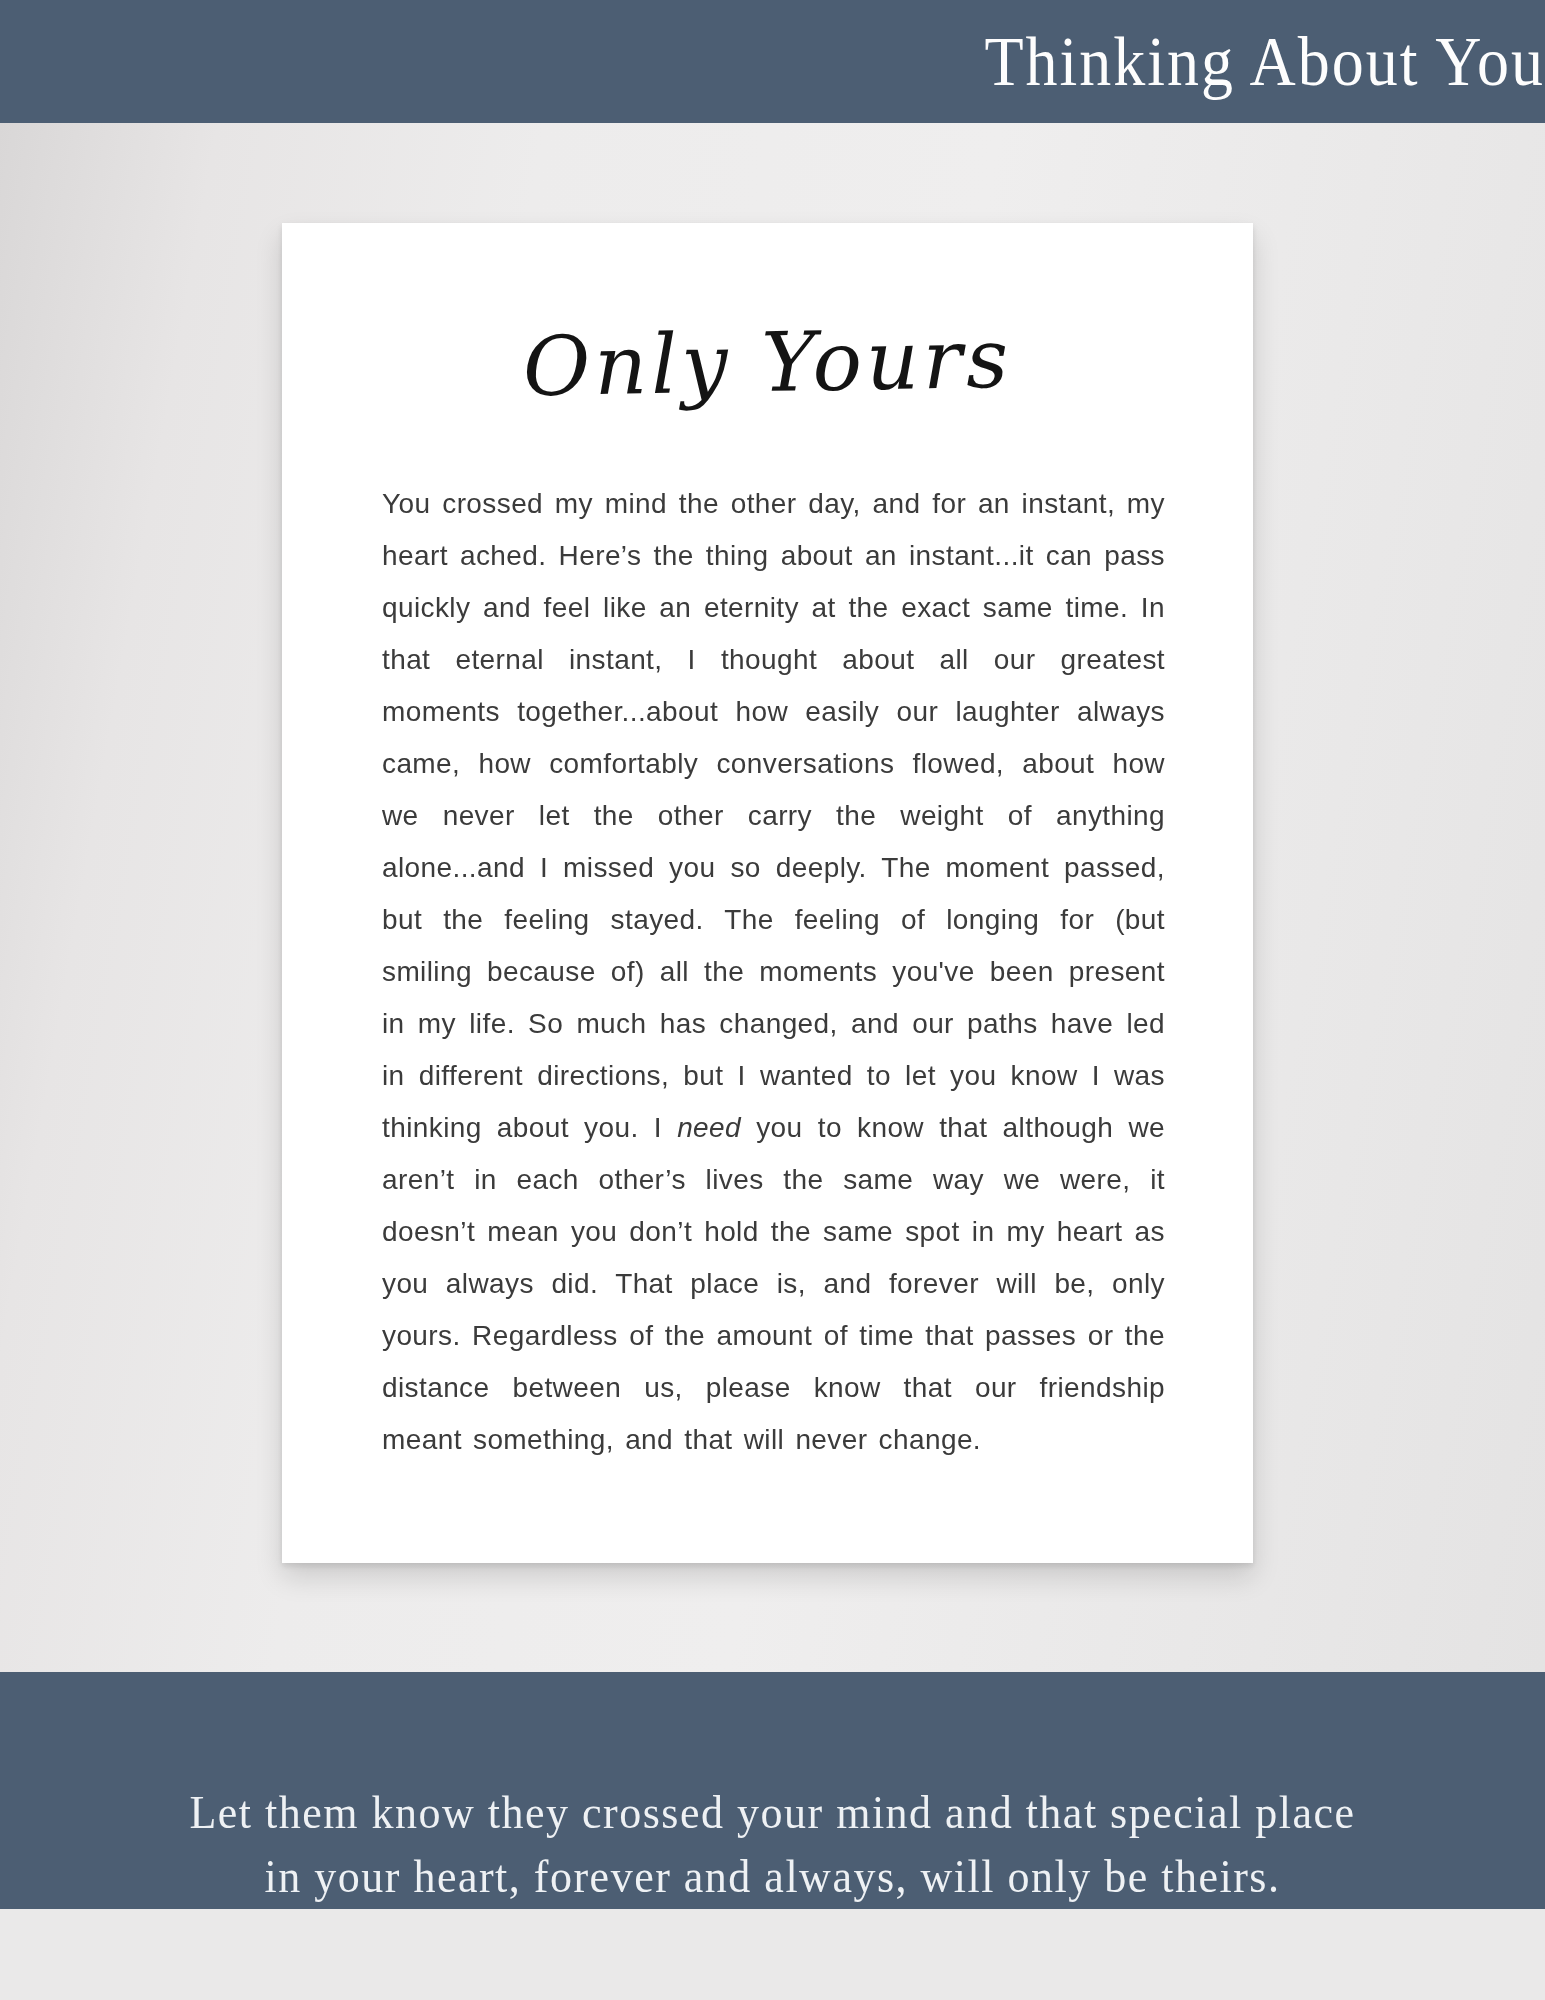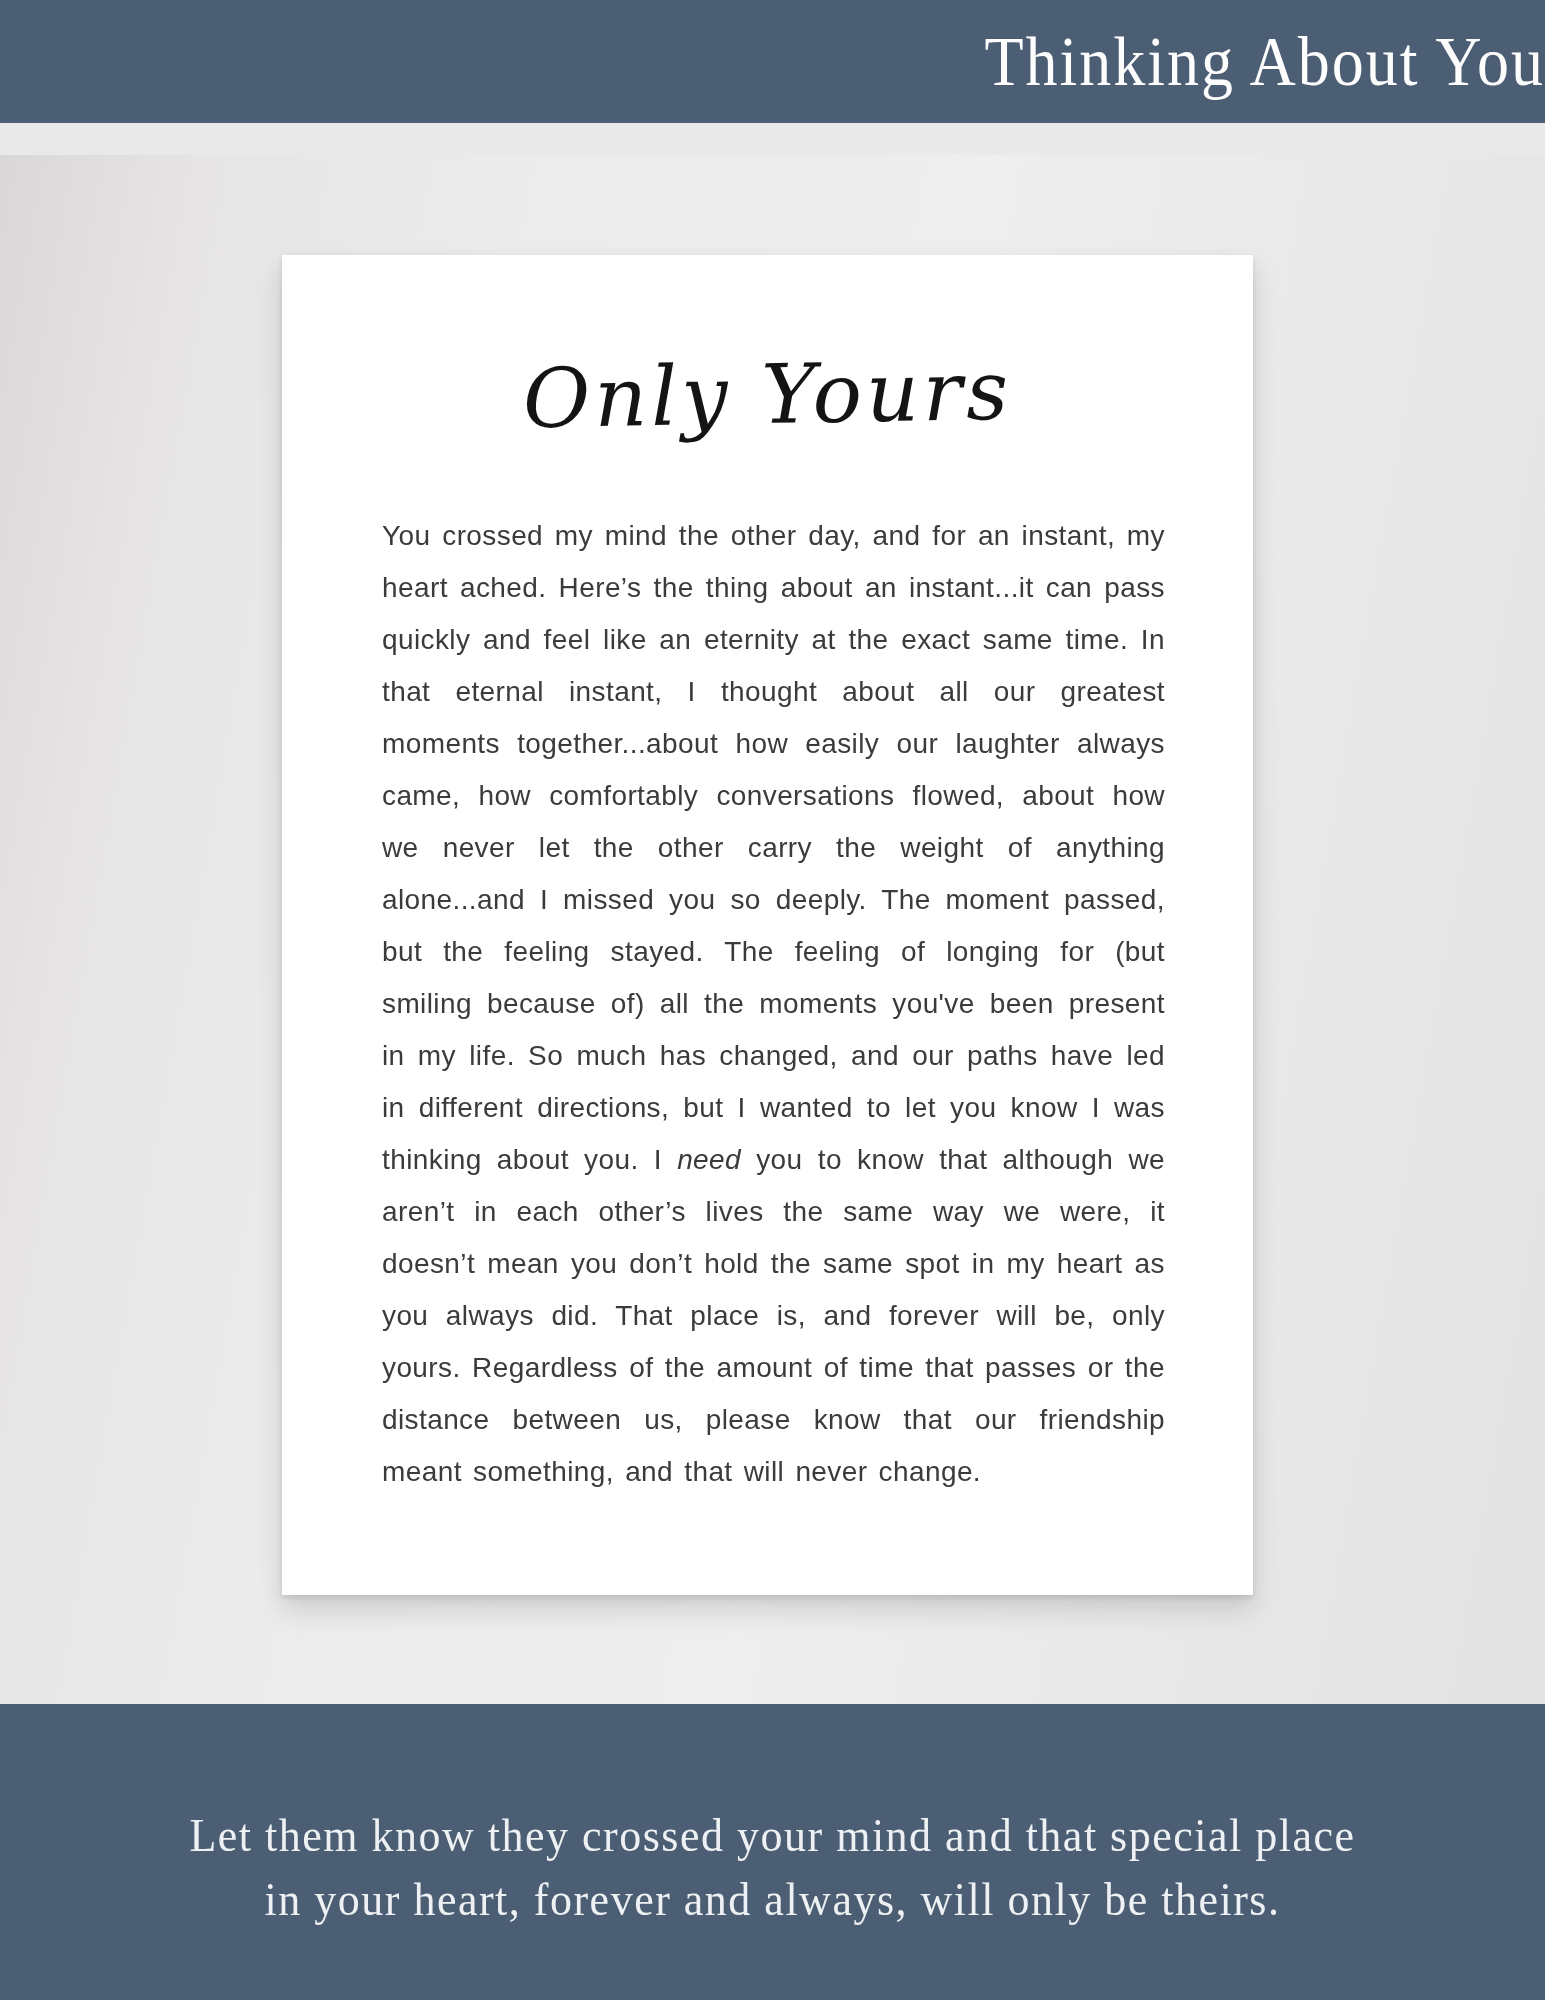--- a/index.html
+++ b/index.html
@@ -38,21 +38,20 @@
     transform: scaleY(1.08);
   }
 
   
   .backdrop {
     position: relative;
     height: 1549px;
     background: linear-gradient(100deg,
       #d9d7d7 0%, #e7e5e5 12%, #edecec 30%,
       #efeeee 55%, #e9e8e8 80%, #e4e3e3 100%);
-    margin-top: 32px;
   }
   .letter-card {
     position: absolute;
     left: 282px;
     top: 100px;
     width: 971px;
     height: 1340px;
     background: var(--card);
     box-shadow:
       0 14px 26px rgba(0,0,0,0.14),
@@ -75,25 +74,25 @@
     line-height: 52px;
     letter-spacing: 0.4px;
     word-spacing: 3px;
     text-align: justify;
     color: var(--body-text);
   }
   .card-body .seg-italic { font-style: italic; }
 
   
   .footer-band {
-    height: 328px;
+    height: 237px;
     display: flex;
     flex-direction: column;
     align-items: center;
-    justify-content: center;
+    justify-content: flex-end;
   }
   .footer-line {
     display: block;
     font-size: 44px;
     line-height: 64px;
     letter-spacing: 1.5px;
     font-weight: 400;
     color: #eef1f4;
     text-align: center;
     transform: scaleY(1.05);

